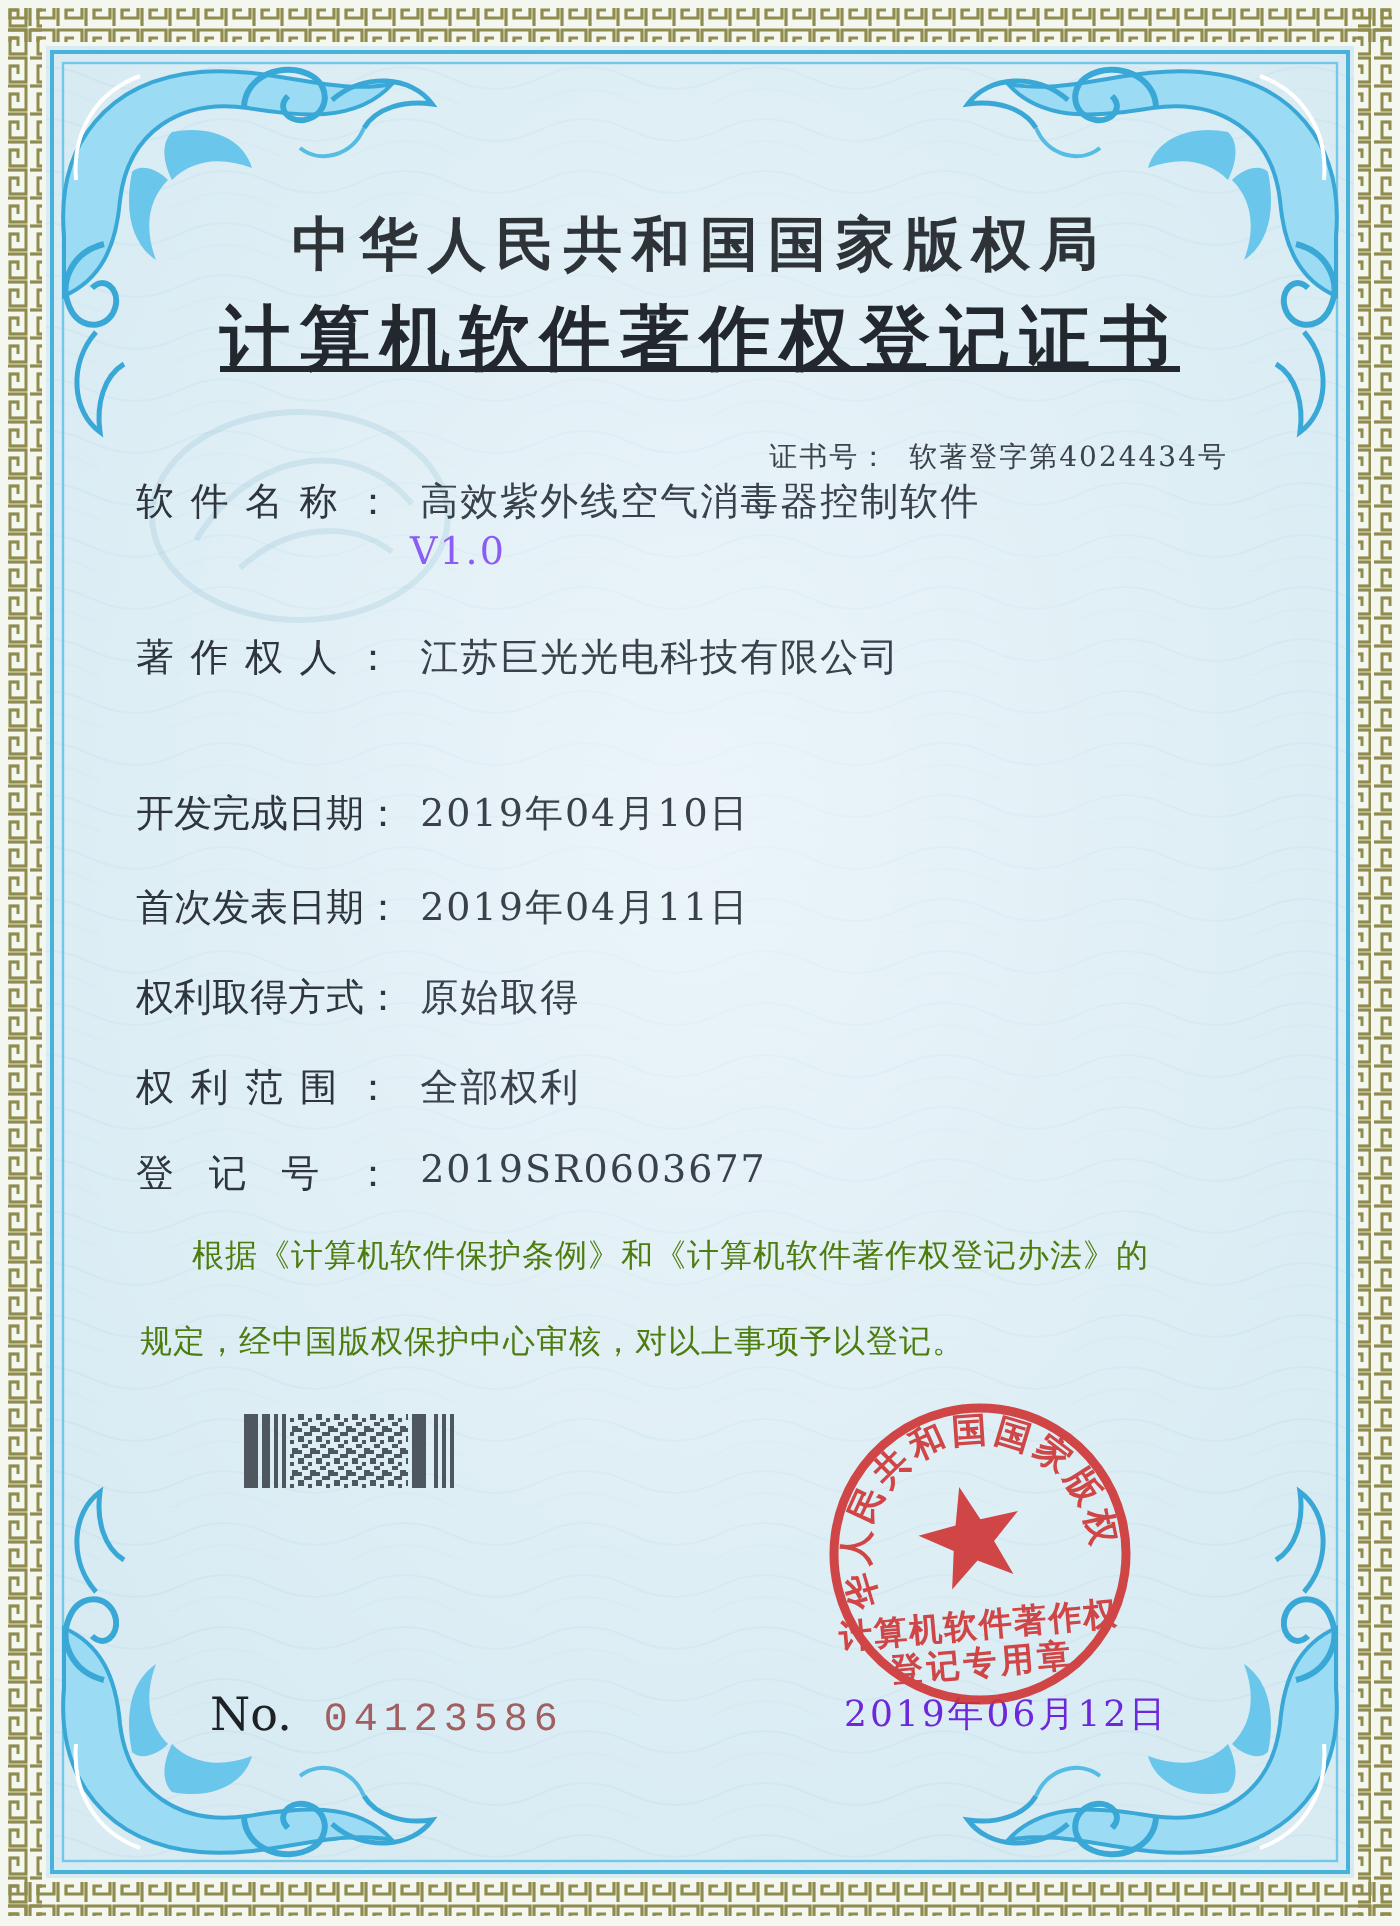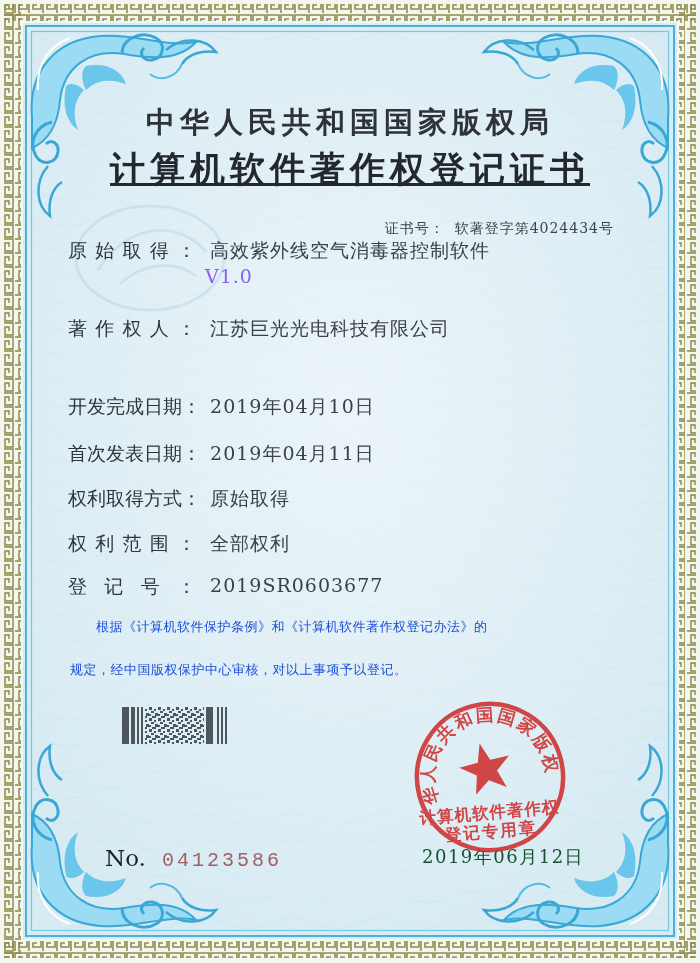--- a/index.html
+++ b/index.html
@@ -31,30 +31,30 @@
     display:inline-block;width:128px;font-size:19px;color:#2f353c;
     text-align:justify;text-align-last:justify;vertical-align:top;
   }
   .fvalue{
     display:inline-block;margin-left:9px;font-size:19px;color:#3a414a;
     letter-spacing:1px;vertical-align:top;
   }
   .fvalue2{left:205px;font-size:19px;color:#8b5cf6;letter-spacing:1px;}
   .r1{top:238px}.r1b{top:265px}.r2{top:316px}.r3{top:394px}
   .r4{top:441px}.r5{top:486px}.r6{top:531px}.r7{top:574px}
-  .stmt{left:70px;width:568px;font-size:13px;color:#1d4ed8;letter-spacing:.5px;white-space:nowrap;}
+  .stmt{left:70px;width:568px;font-size:16px;color:#4d7c0f;letter-spacing:.5px;white-space:nowrap;}
   .stmt1{top:618px;padding-left:26px;}
   .stmt2{top:661px;}
   .serial{left:105px;top:845px;white-space:nowrap;}
   .serial .no{font-size:23px;color:#1e2227;}
   .serial .num{
     font-family:Liberation Mono, monospace;
     font-size:20px;color:#a05f60;letter-spacing:3px;margin-left:16px;
   }
-  .sealdate{left:422px;top:845px;font-size:18px;color:#14532d;letter-spacing:1.5px;z-index:1;}
+  .sealdate{left:422px;top:845px;font-size:18px;color:#6d28d9;letter-spacing:1.5px;z-index:1;}
 </style>
 </head>
 <body>
 
 <svg id="deco" class="layer" viewBox="0 0 700 963">
   <defs>
     <pattern id="greek" width="14" height="14" patternUnits="userSpaceOnUse">
       <path d="M1,13 V1 H13 V9 H5 V5 H9" fill="none" stroke="#8f8c4d" stroke-width="1.6"></path>
     </pattern>
     <pattern id="greekV" width="14" height="14" patternUnits="userSpaceOnUse" patternTransform="rotate(90)">
@@ -139,21 +139,21 @@
 
 <div id="textlayer" class="layer">
   <div class="abs authority">中华人民共和国国家版权局</div>
   <div class="abs cert-title">计算机软件著作权登记证书</div>
 
   <div class="abs certno">
     <span>证书号：</span><span class="v">软著登字第4024434号</span>
   </div>
 
   <div class="abs frow r1">
-    <span class="flabel">原始取得：</span>
+    <span class="flabel">软件名称：</span>
     <span class="fvalue">高效紫外线空气消毒器控制软件</span>
   </div>
   <div class="abs fvalue2 r1b">V1.0</div>
 
   <div class="abs frow r2">
     <span class="flabel">著作权人：</span>
     <span class="fvalue">江苏巨光光电科技有限公司</span>
   </div>
 
   <div class="abs frow r3">

